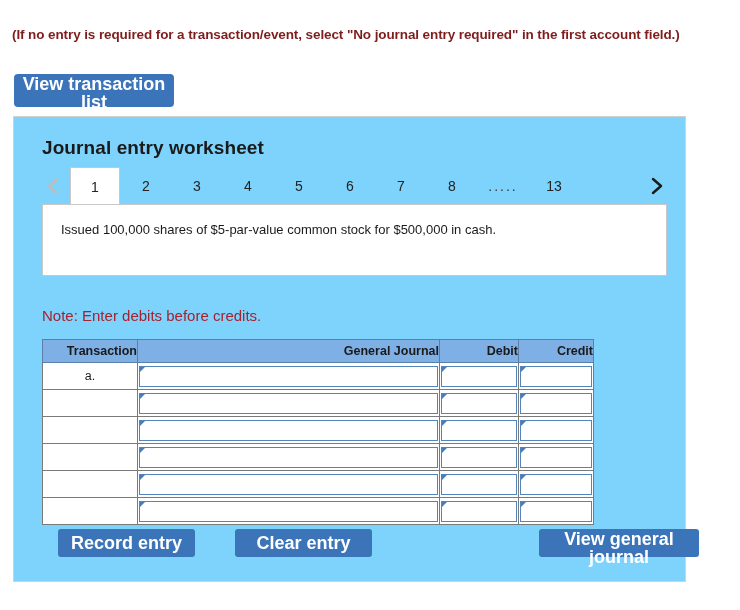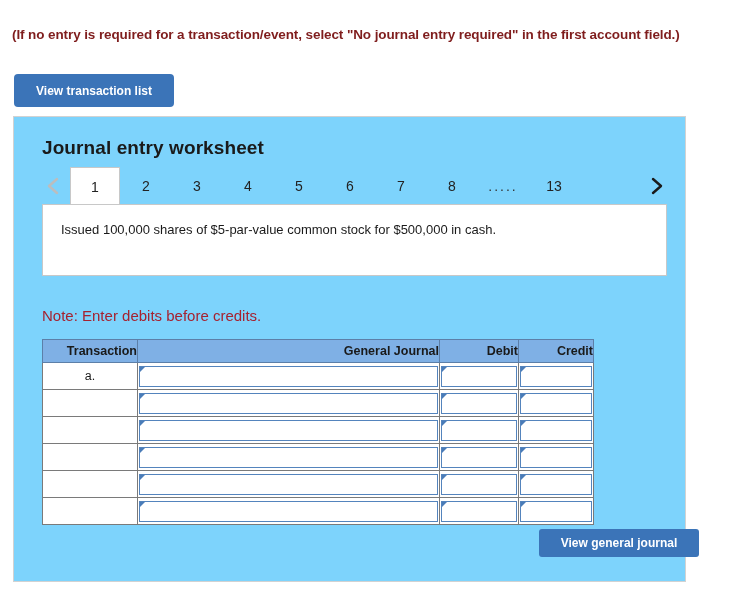--- a/index.html
+++ b/index.html
@@ -25,21 +25,21 @@
     color: #7f1d1d;
     letter-spacing: -0.1px;
     white-space: nowrap;
   }
 
   
   .btn {
     display: inline-block;
     background: #3b74b8;
     color: #ffffff;
-    font-size: 12px;
+    font-size: 18px;
     font-weight: bold;
     text-align: center;
     border: none;
     border-radius: 3px;
     cursor: pointer;
     line-height: 1;
     font-family: "Liberation Sans", sans-serif;
   }
 
   #view-transaction-list {
@@ -367,16 +367,18 @@
           <td class="input-cell">
             <div class="cell-input"></div>
           </td>
           <td class="input-cell">
             <div class="cell-input"></div>
           </td>
         </tr>
       </tbody>
   </table>
 
-
+  <button class="btn" id="record-entry">Record entry</button>
+
+  <button class="btn" id="clear-entry">Clear entry</button>
 
   <button class="btn" id="view-general-journal">View general journal</button>
 </div>
 
 </body></html>

